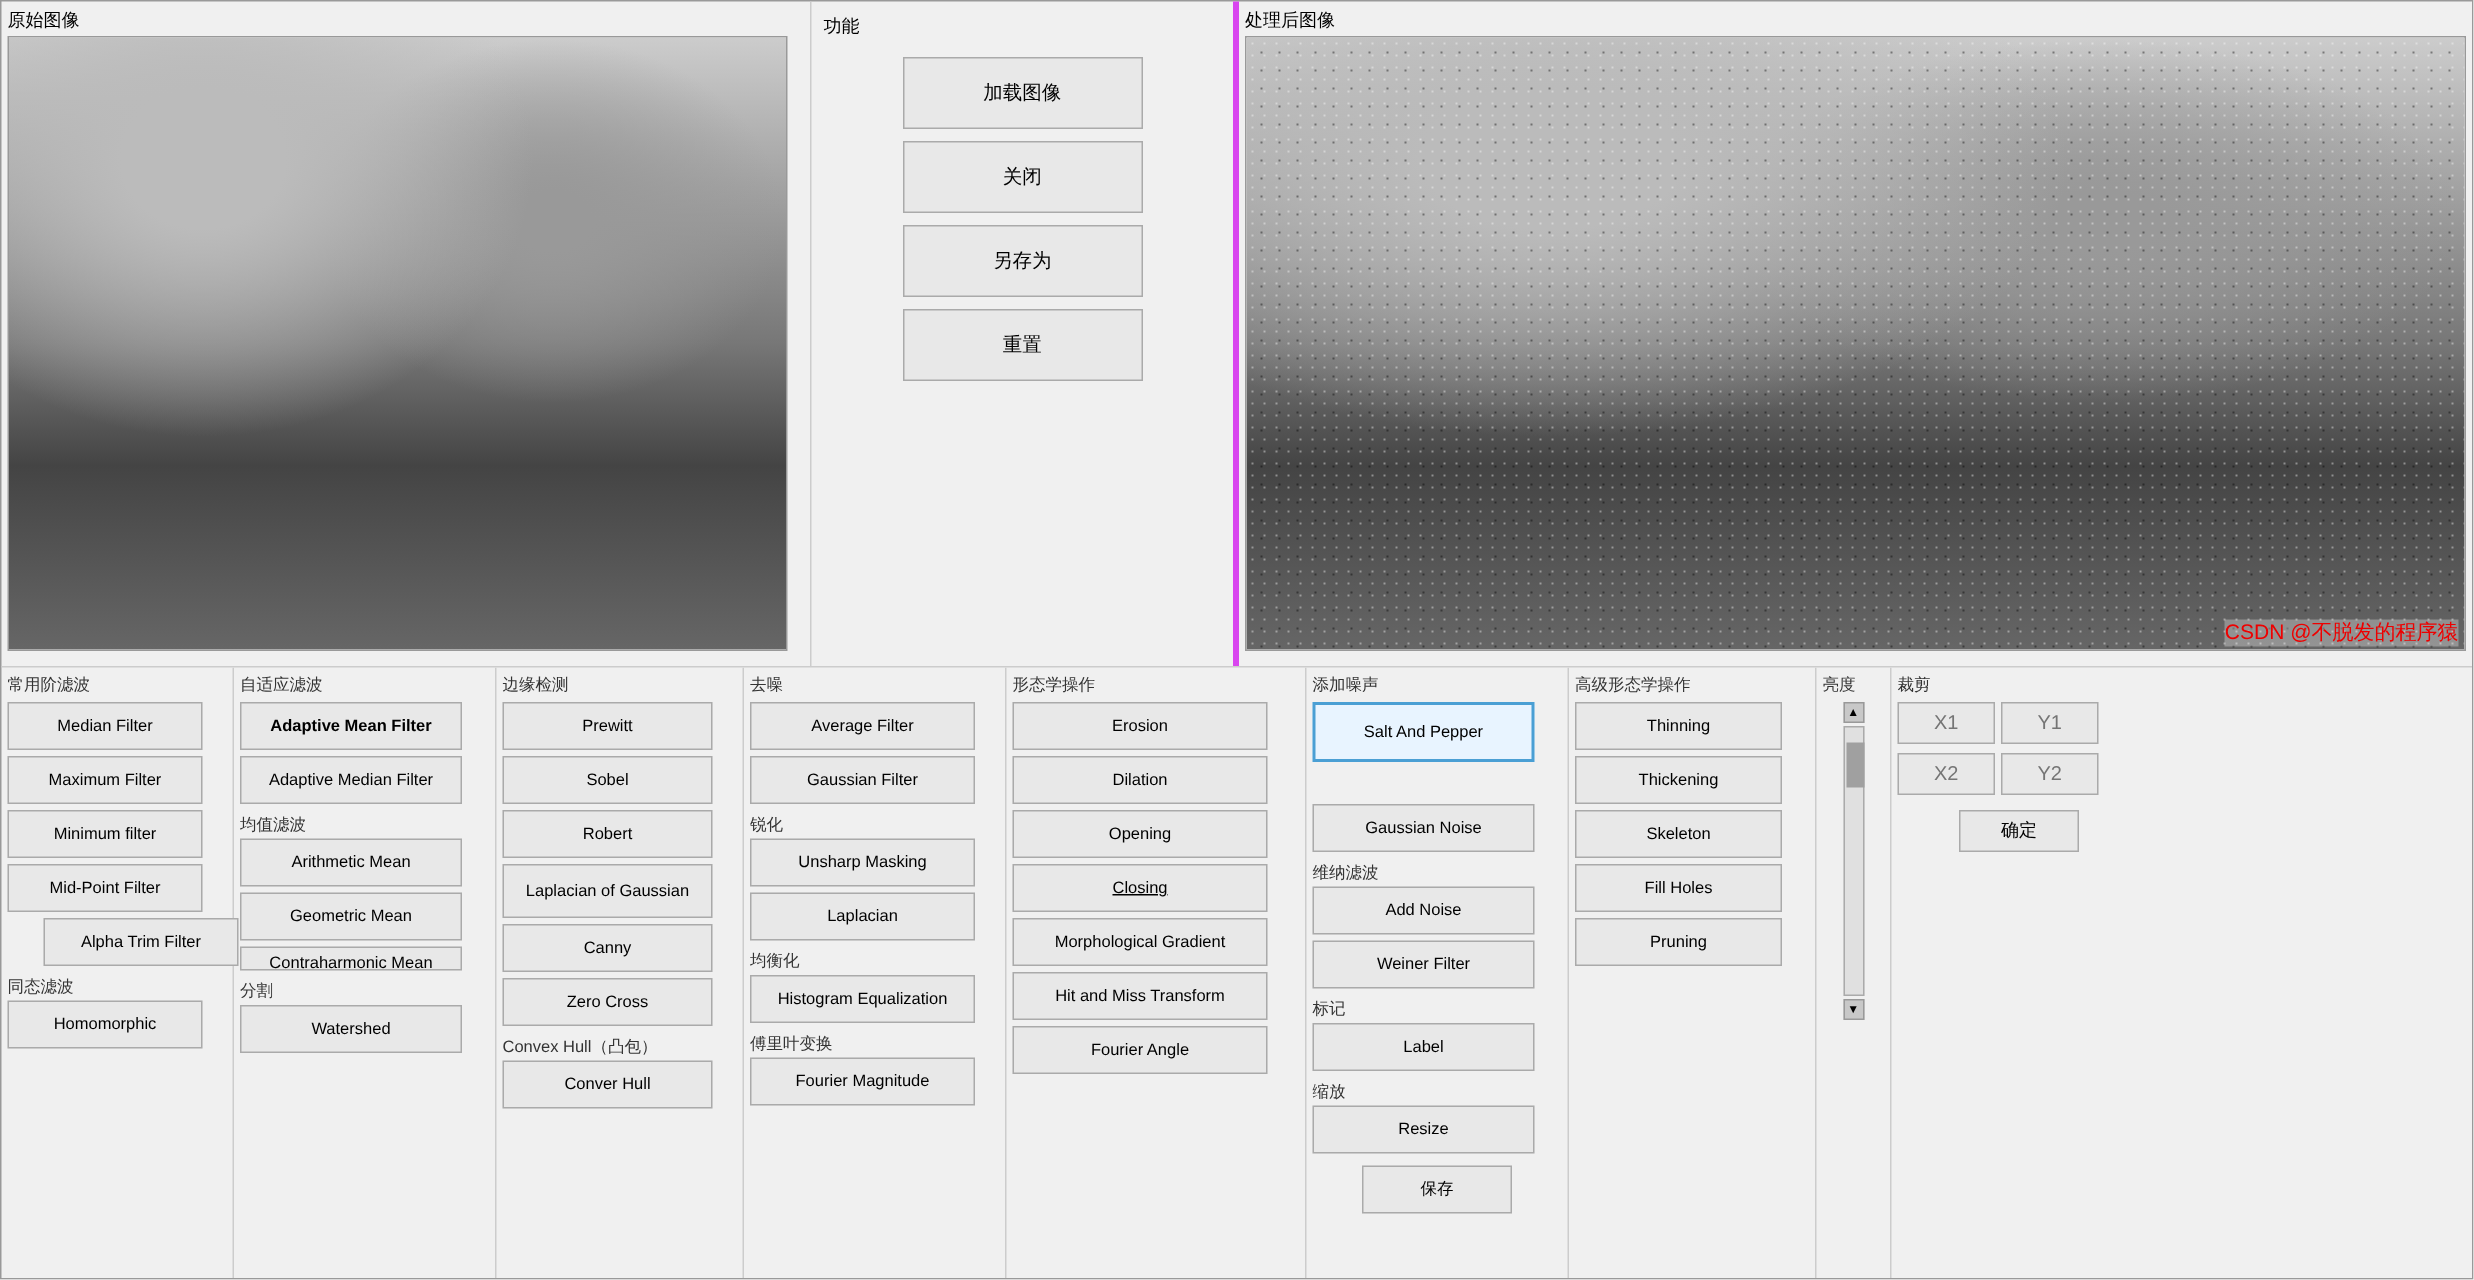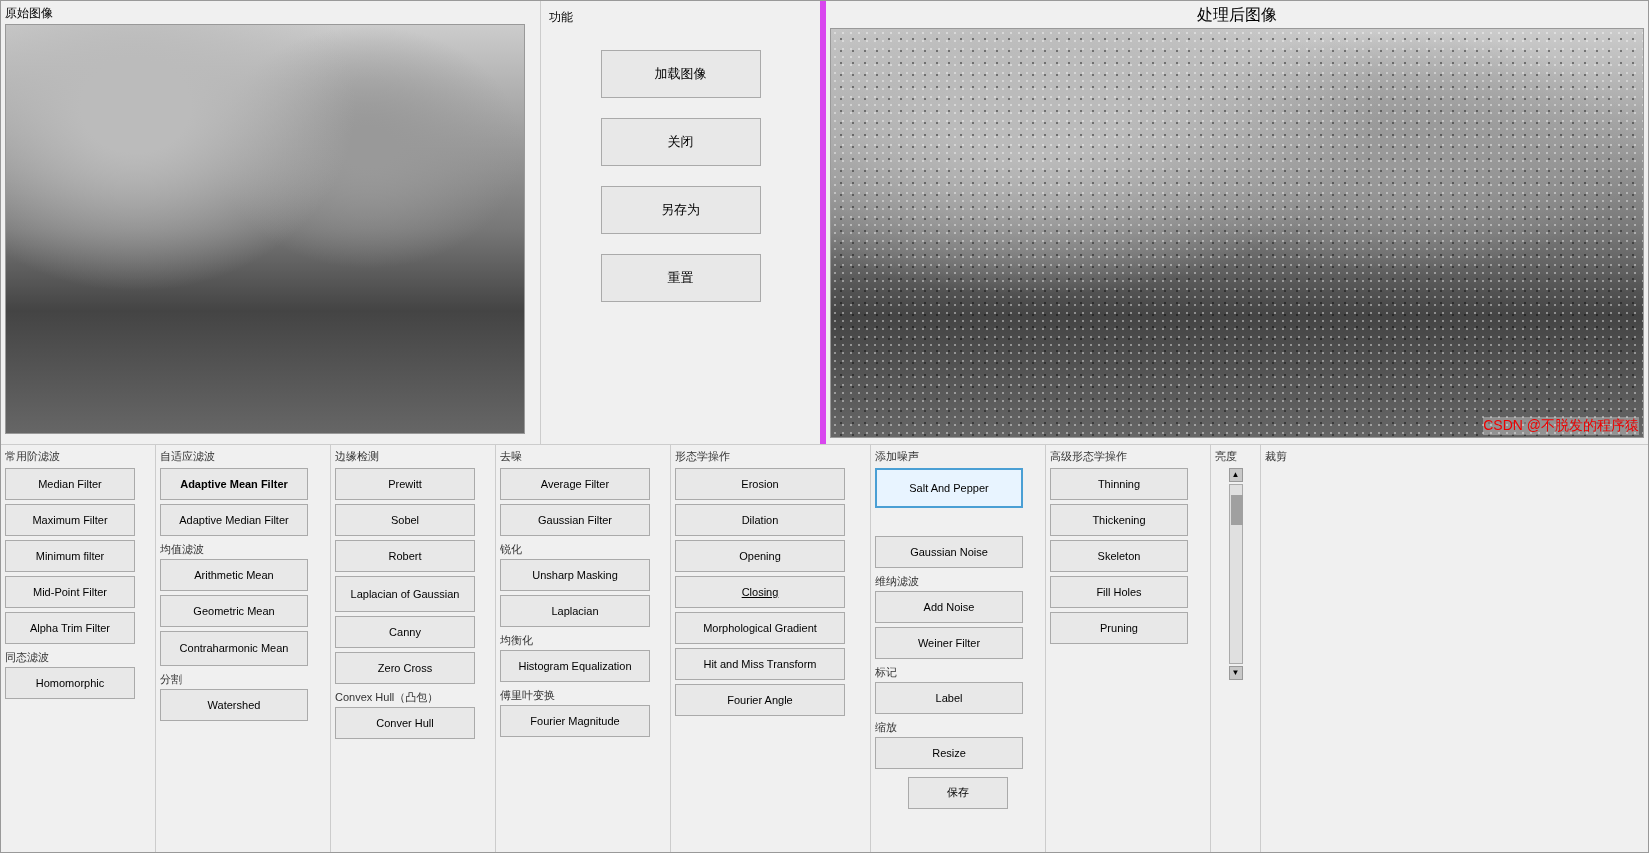--- a/index.html
+++ b/index.html
@@ -6,25 +6,25 @@
     body { font-family: 'SimSun', 'Microsoft YaHei', sans-serif; font-size: 12px; background: #f0f0f0; overflow: hidden; }
     
     .app-container { width: 1649px; height: 853px; display: flex; flex-direction: column; background: #f0f0f0; border: 1px solid #999; }
     
     .top-panel { display: flex; flex-direction: row; height: 445px; border-bottom: 1px solid #ccc; }
     
     .image-panel { width: 540px; border-right: 1px solid #ccc; padding: 4px; }
     .image-panel-label { font-size: 12px; margin-bottom: 2px; }
     .image-display { width: 520px; height: 410px; background: #888; border: 1px solid #999; overflow: hidden; position: relative; }
     
-    .controls-panel { width: 285px; border-right: 6px solid #d946ef; padding: 8px; display: flex; flex-direction: column; align-items: center; gap: 20px; }
+    .controls-panel { width: 285px; border-right: 4px solid #d946ef; padding: 8px; display: flex; flex-direction: column; align-items: center; gap: 8px; }
     .controls-panel-label { font-size: 12px; align-self: flex-start; margin-bottom: 4px; }
     
     .processed-panel { flex: 1; padding: 4px; }
-    .processed-panel-label { font-size: 16px; margin-bottom: 2px; text-align: center; }
+    .processed-panel-label { font-size: 12px; margin-bottom: 2px; }
     .processed-display { width: 100%; height: 410px; background: #888; border: 1px solid #999; overflow: hidden; position: relative; }
     
     .func-btn { width: 160px; height: 48px; background: #e8e8e8; border: 1px solid #aaa; cursor: pointer; font-size: 13px; font-family: 'SimSun', 'Microsoft YaHei', sans-serif; }
     
     .bottom-panel { display: flex; flex-direction: row; height: 408px; overflow: hidden; }
     
     .section { border-right: 1px solid #ccc; padding: 4px; min-width: 0; }
     .section-title { font-size: 11px; color: #333; margin-bottom: 4px; font-family: 'SimSun', 'Microsoft YaHei', sans-serif; }
     
     .small-btn { background: #e8e8e8; border: 1px solid #aaa; cursor: pointer; font-size: 11px; font-family: 'SimSun', 'Microsoft YaHei', sans-serif; padding: 4px 2px; text-align: center; white-space: nowrap; }
@@ -103,39 +103,39 @@
 
   <div class="bottom-panel">
 
     <div class="section sec-common">
       <div class="section-title">常用阶滤波</div>
       <div class="btn-col">
         <button class="small-btn" style="width:130px;height:32px;">Median Filter</button>
         <button class="small-btn" style="width:130px;height:32px;">Maximum Filter</button>
         <button class="small-btn" style="width:130px;height:32px;">Minimum filter</button>
         <button class="small-btn" style="width:130px;height:32px;">Mid-Point Filter</button>
-        <button class="small-btn" style="width:130px;height:32px;">Alpha Trim Filter</button>
+        <button class="small-btn" style="width:130px;height:32px;margin-left:24px;">Alpha Trim Filter</button>
       </div>
       <div class="sub-title">同态滤波</div>
       <div class="btn-col">
         <button class="small-btn" style="width:130px;height:32px;">Homomorphic</button>
       </div>
     </div>
 
     <div class="section sec-adaptive">
       <div class="section-title">自适应滤波</div>
       <div class="btn-col">
         <button class="small-btn" style="width:148px;height:32px;font-weight:bold;">Adaptive Mean Filter</button>
         <button class="small-btn" style="width:148px;height:32px;">Adaptive Median Filter</button>
       </div>
       <div class="sub-title">均值滤波</div>
       <div class="btn-col">
         <button class="small-btn" style="width:148px;height:32px;">Arithmetic Mean</button>
         <button class="small-btn" style="width:148px;height:32px;">Geometric Mean</button>
-        <button class="small-btn" style="width:148px;height:35px;">Contraharmonic Mean</button>
+        <button class="small-btn" style="width:148px;height:16px;">Contraharmonic Mean</button>
       </div>
       <div class="sub-title">分割</div>
       <div class="btn-col">
         <button class="small-btn" style="width:148px;height:32px;">Watershed</button>
       </div>
     </div>
 
     <div class="section sec-edge">
       <div class="section-title">边缘检测</div>
       <div class="btn-col">
@@ -229,17 +229,30 @@
         <div class="scroll-arrow">▲</div>
         <div style="width:14px;height:180px;background:#e0e0e0;border:1px solid #aaa;position:relative;">
           <div style="width:12px;height:30px;background:#a0a0a0;position:absolute;top:10px;left:1px;"></div>
         </div>
         <div class="scroll-arrow">▼</div>
       </div>
     </div>
 
     <div class="section sec-crop" style="border-right:none;">
       <div class="section-title">裁剪</div>
+      <div style="display:flex;flex-direction:column;gap:6px;">
+        <div class="btn-row">
+          <input class="crop-input" type="text" placeholder="X1" style="">
+          <input class="crop-input" type="text" placeholder="Y1" style="">
+        </div>
+        <div class="btn-row">
+          <input class="crop-input" type="text" placeholder="X2" style="">
+          <input class="crop-input" type="text" placeholder="Y2" style="">
+        </div>
+        <div style="text-align:center;margin-top:4px;">
+          <button class="confirm-btn">确定</button>
+        </div>
+      </div>
     </div>
 
   </div>
 
 </div>
 
 </body></html>

